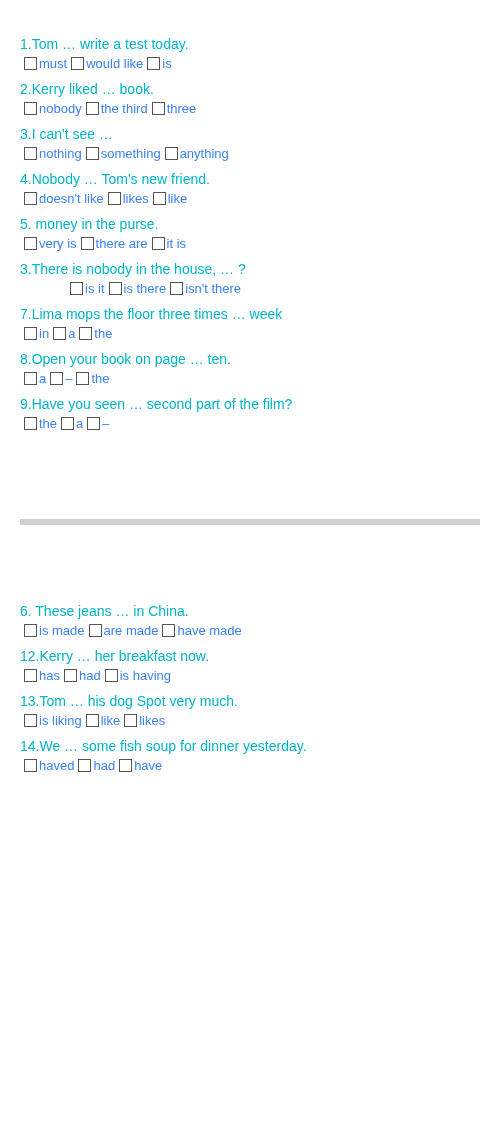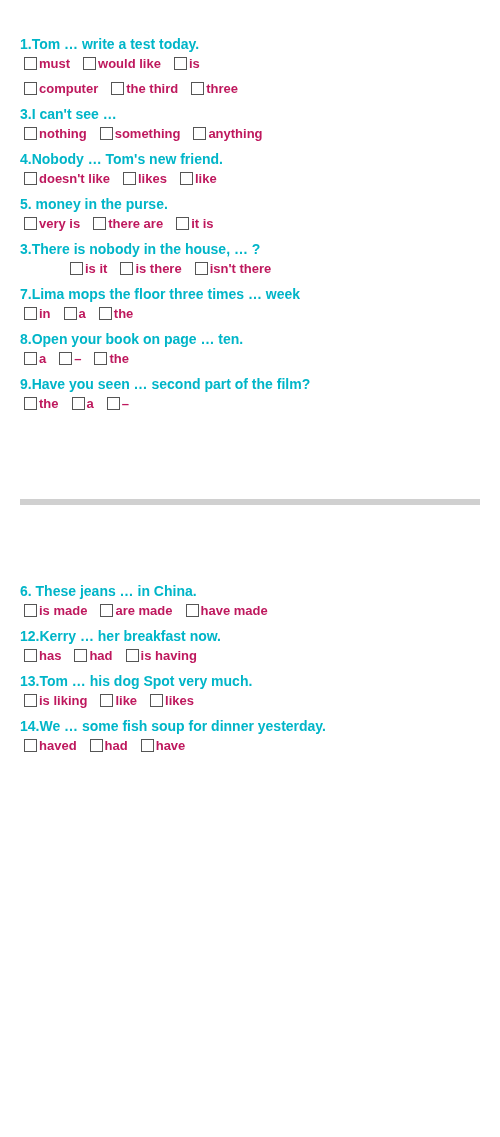--- a/index.html
+++ b/index.html
@@ -25,34 +25,33 @@
       font-size: 14px;
       display: block;
     }
     .header-subtitle {
       font-weight: bold;
       font-size: 13px;
       display: block;
     }
     .question-block {
       margin-bottom: 10px;
-      font-weight: bold;
     }
     .question-text {
       color: #00b5c8;
       font-size: 14px;
       margin-bottom: 4px;
     }
     .options-row {
       display: flex;
       align-items: flex-end;
       flex-wrap: wrap;
-      gap: 9px;
+      gap: 0px;
       font-size: 13px;
-      color: #be185d;
+      color: #3b82f6;
       padding-left: 4px;
     }
     .option {
       display: flex;
       align-items: center;
       margin-right: 4px;
     }
     .checkbox {
       display: inline-block;
       width: 13px;
@@ -100,24 +99,25 @@
             <span class="checkbox"></span>
             <span class="option-label">would like </span>
           </div>
           <div class="option">
             <span class="checkbox"></span>
             <span class="option-label">is </span>
           </div>
         </div>
       </div>
       <div class="question-block">
-        <div class="options-row">
-          <div class="option">
-            <span class="checkbox"></span>
-            <span class="option-label">computer </span>
+        <div class="question-text">2.Kerry liked … book.</div>
+        <div class="options-row">
+          <div class="option">
+            <span class="checkbox"></span>
+            <span class="option-label">nobody </span>
           </div>
           <div class="option">
             <span class="checkbox"></span>
             <span class="option-label">the third </span>
           </div>
           <div class="option">
             <span class="checkbox"></span>
             <span class="option-label">three </span>
           </div>
         </div>

